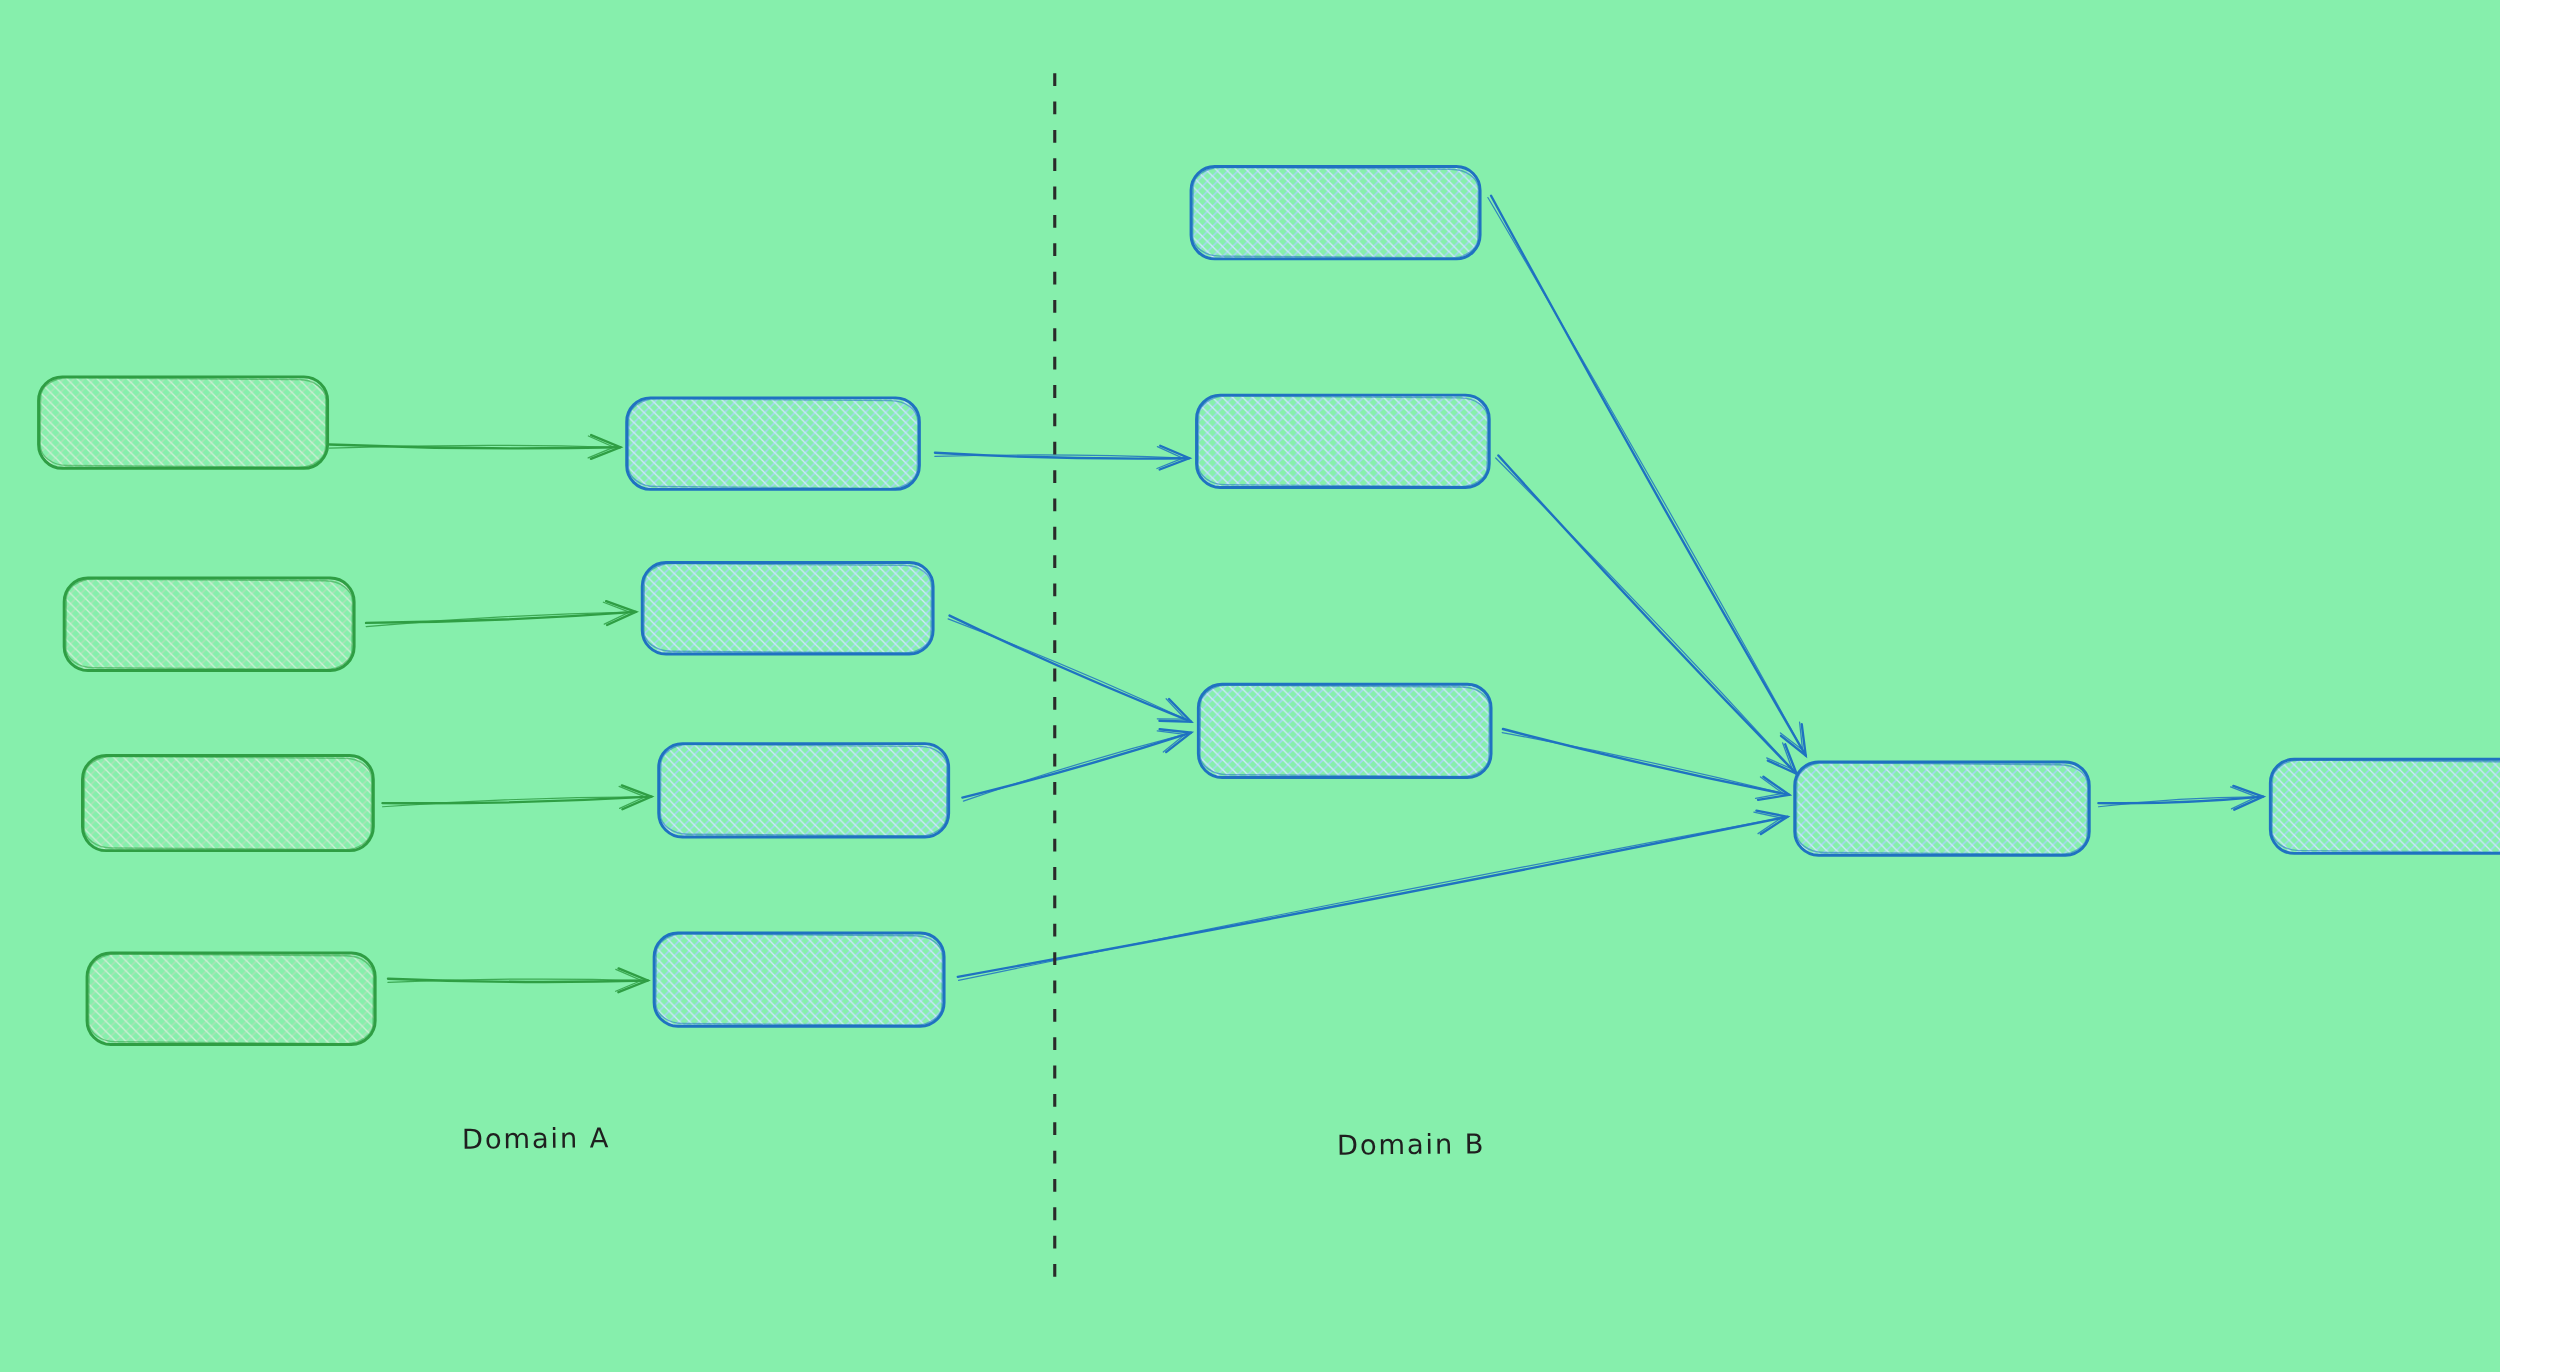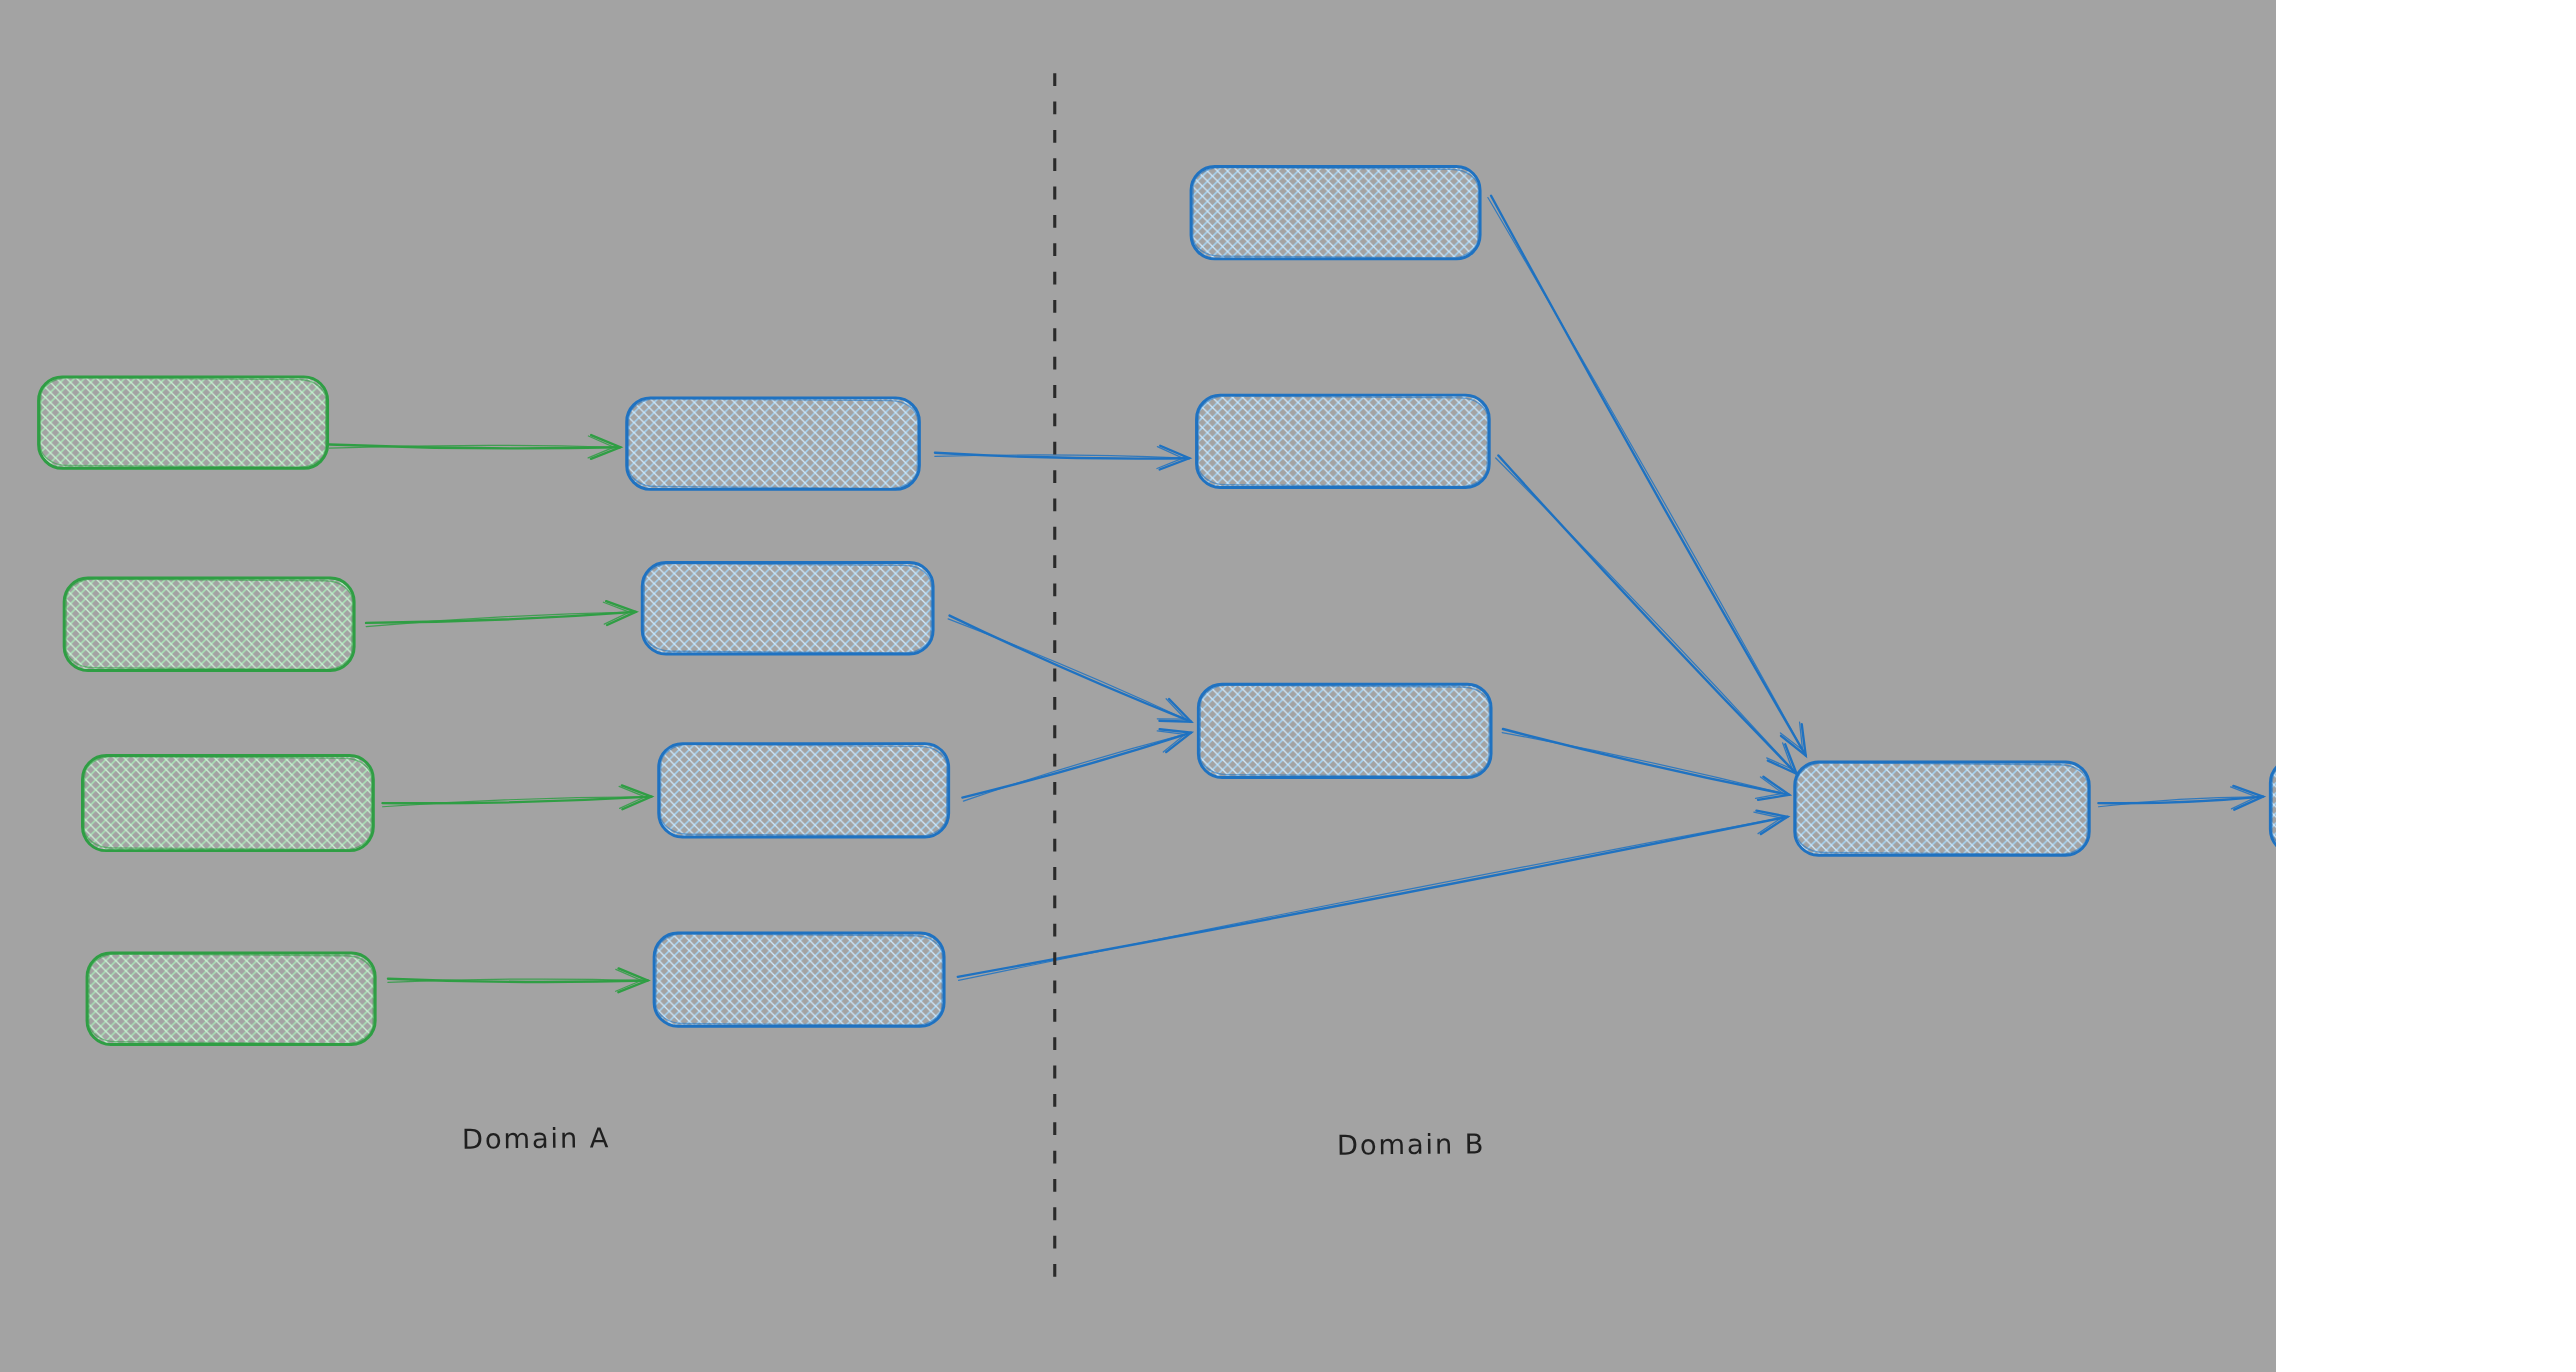--- a/index.html
+++ b/index.html
@@ -1,16 +1,16 @@
 <!DOCTYPE html>
 <html style="font-size:14.6px"><head>
 <meta charset="utf-8">
 <style>
   html,body{margin:0;padding:0;background:#ffffff;}
-  #stage{position:relative;width:2276px;height:1372px;background:#a3a3a3;overflow:hidden;
+  #stage{position:relative;width:2500px;height:1372px;background:#86efac;overflow:hidden;
          font-family:"DejaVu Sans", sans-serif;}
   #diagram{position:absolute;left:0;top:0;width:2576px;height:1372px;}
   .zone-label{position:absolute;font-size:27.4px;letter-spacing:1.8px;color:#1f1f1f;
               font-family:"DejaVu Sans", sans-serif;transform:rotate(-0.6deg);
               white-space:nowrap;user-select:none;}
   #label-a{left:462px;top:1123px;}
   #label-b{left:1337px;top:1129px;}
 </style>
 </head>
 <body>

